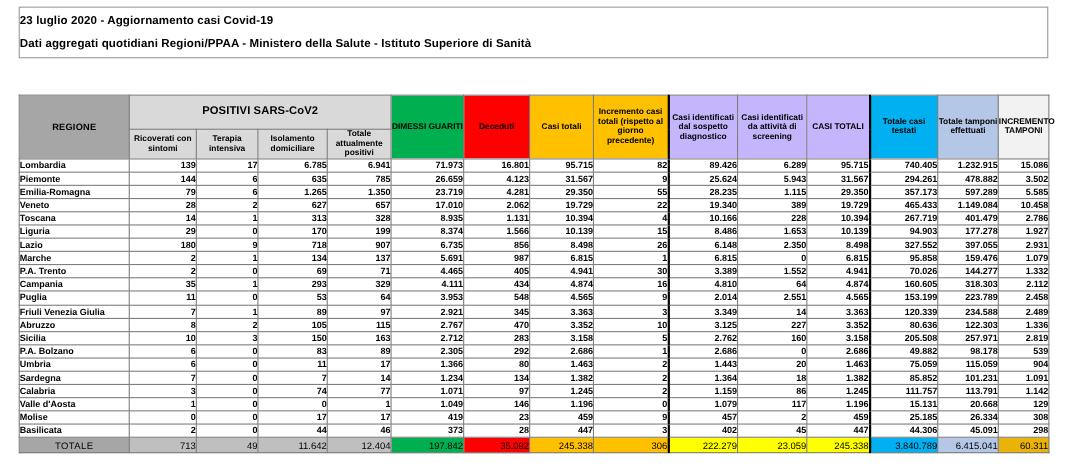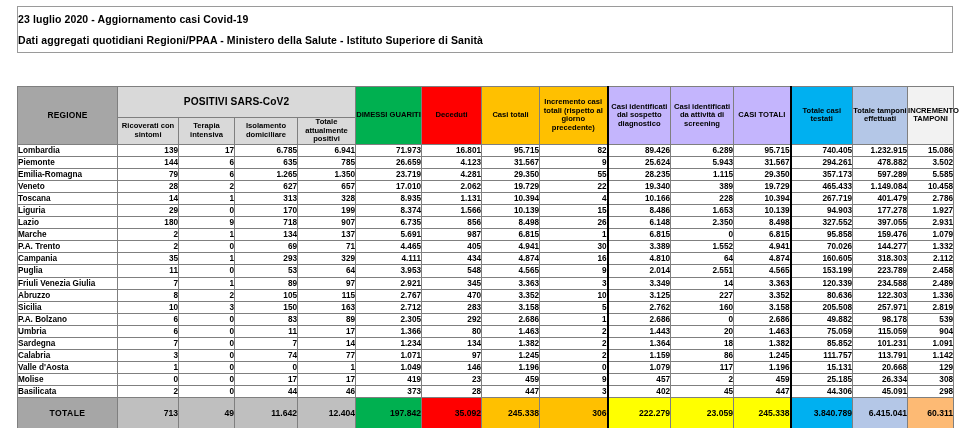--- a/index.html
+++ b/index.html
@@ -121,33 +121,33 @@
     font-weight: bold;
     text-align: right;
     padding-right: 3px;
     height: 12.1px;
     background: #ffffff;
     color: #000;
   }
 
   
   tr.total td {
-    font-weight: bold;
+    font-weight: normal;
     font-size: 8.6px;
-    height: 31px;
+    height: 14px;
   }
   td.t-region { background: #a6a6a6; text-align: center; letter-spacing: 0.4px; padding-left: 0; }
   td.t-gray   { background: #bfbfbf; }
   td.t-green  { background: #00b050; }
   td.t-red    { background: #ff0000; }
   td.t-orange { background: #ffc000; }
   td.t-yellow { background: #ffff00; }
   td.t-cyan   { background: #00b0f0; }
   td.t-lblue  { background: #b4c7e7; }
-  td.t-lgray  { background: #fdba74; }
+  td.t-lgray  { background: #eab308; }
 </style>
 </head>
 <body>
 
 <div class="page">
 
   <div class="title-box">
     <div class="title-line1">23 luglio 2020 - Aggiornamento casi Covid-19</div>
     <div class="title-line2">Dati aggregati quotidiani Regioni/PPAA - Ministero della Salute - Istituto Superiore di Sanità</div>
   </div>

